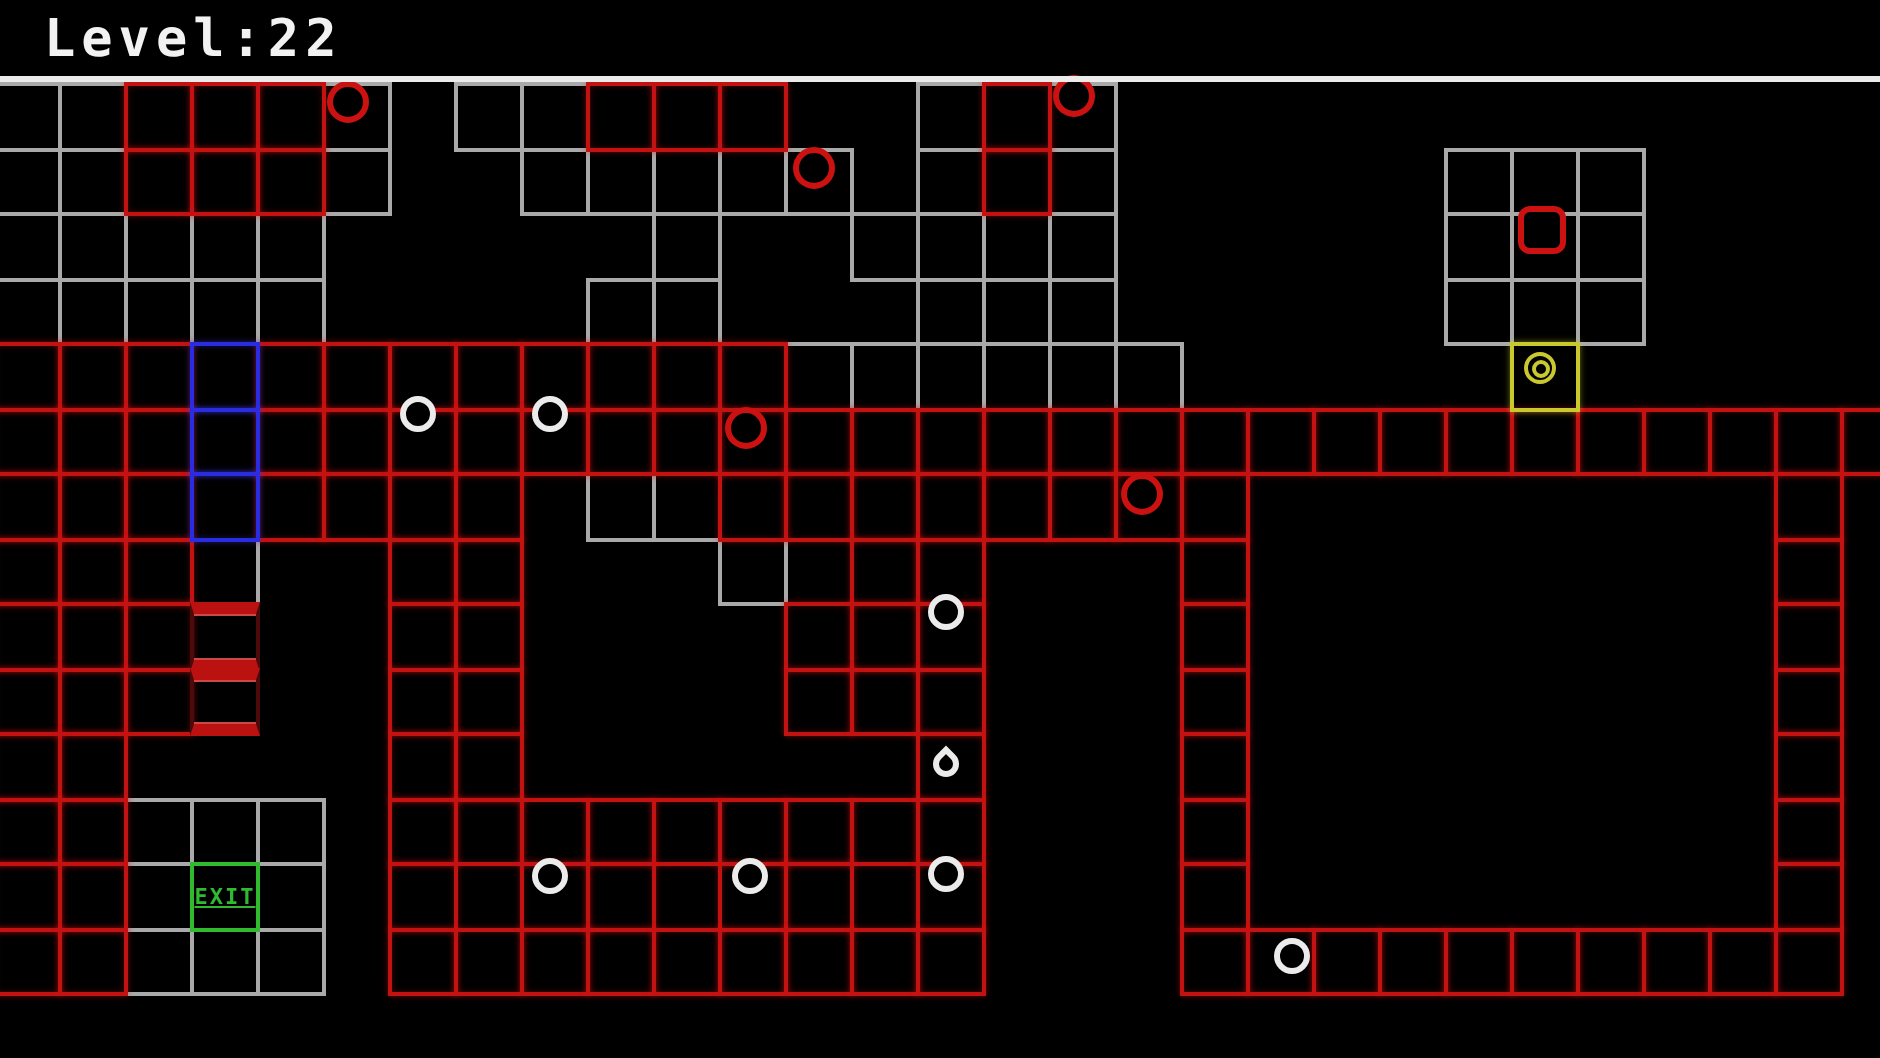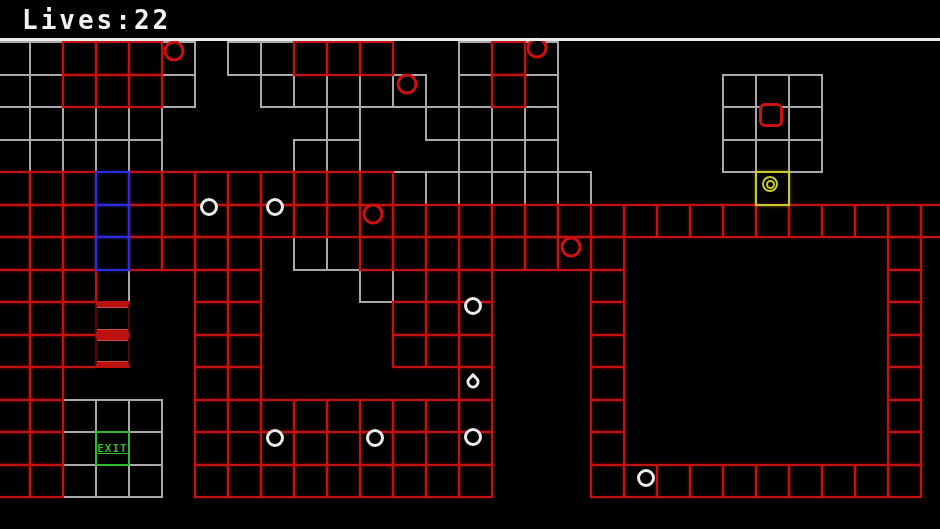--- a/index.html
+++ b/index.html
@@ -30,21 +30,21 @@
   .red-square{width:24px;height:24px;border:3px solid var(--red-item);border-radius:6px;}
   .yellow-target{width:16px;height:16px;border:2px solid var(--yellow);border-radius:50%;
                  display:flex;align-items:center;justify-content:center;}
   .yellow-target::after{content:"";width:5px;height:5px;border:2px solid var(--yellow);border-radius:50%;}
 </style>
 </head>
 <body>
 
 <div class="screen">
   <div class="hud">
-    <span class="hud-level">Lives:22</span>
+    <span class="hud-level">Level:22</span>
   </div>
   <div class="hud-divider"></div>
   <div id="board">
       <div class="cell tG" style="left: -4px; top: 41px; width: 35px; height: 34.5px;"></div>
       <div class="cell tG" style="left: 29px; top: 41px; width: 35px; height: 34.5px;"></div>
       <div class="cell tG" style="left: 161px; top: 41px; width: 35px; height: 34.5px;"></div>
       <div class="cell tG" style="left: 227px; top: 41px; width: 35px; height: 34.5px;"></div>
       <div class="cell tG" style="left: 260px; top: 41px; width: 35px; height: 34.5px;"></div>
       <div class="cell tG" style="left: 458px; top: 41px; width: 35px; height: 34.5px;"></div>
       <div class="cell tG" style="left: 524px; top: 41px; width: 35px; height: 34.5px;"></div>

